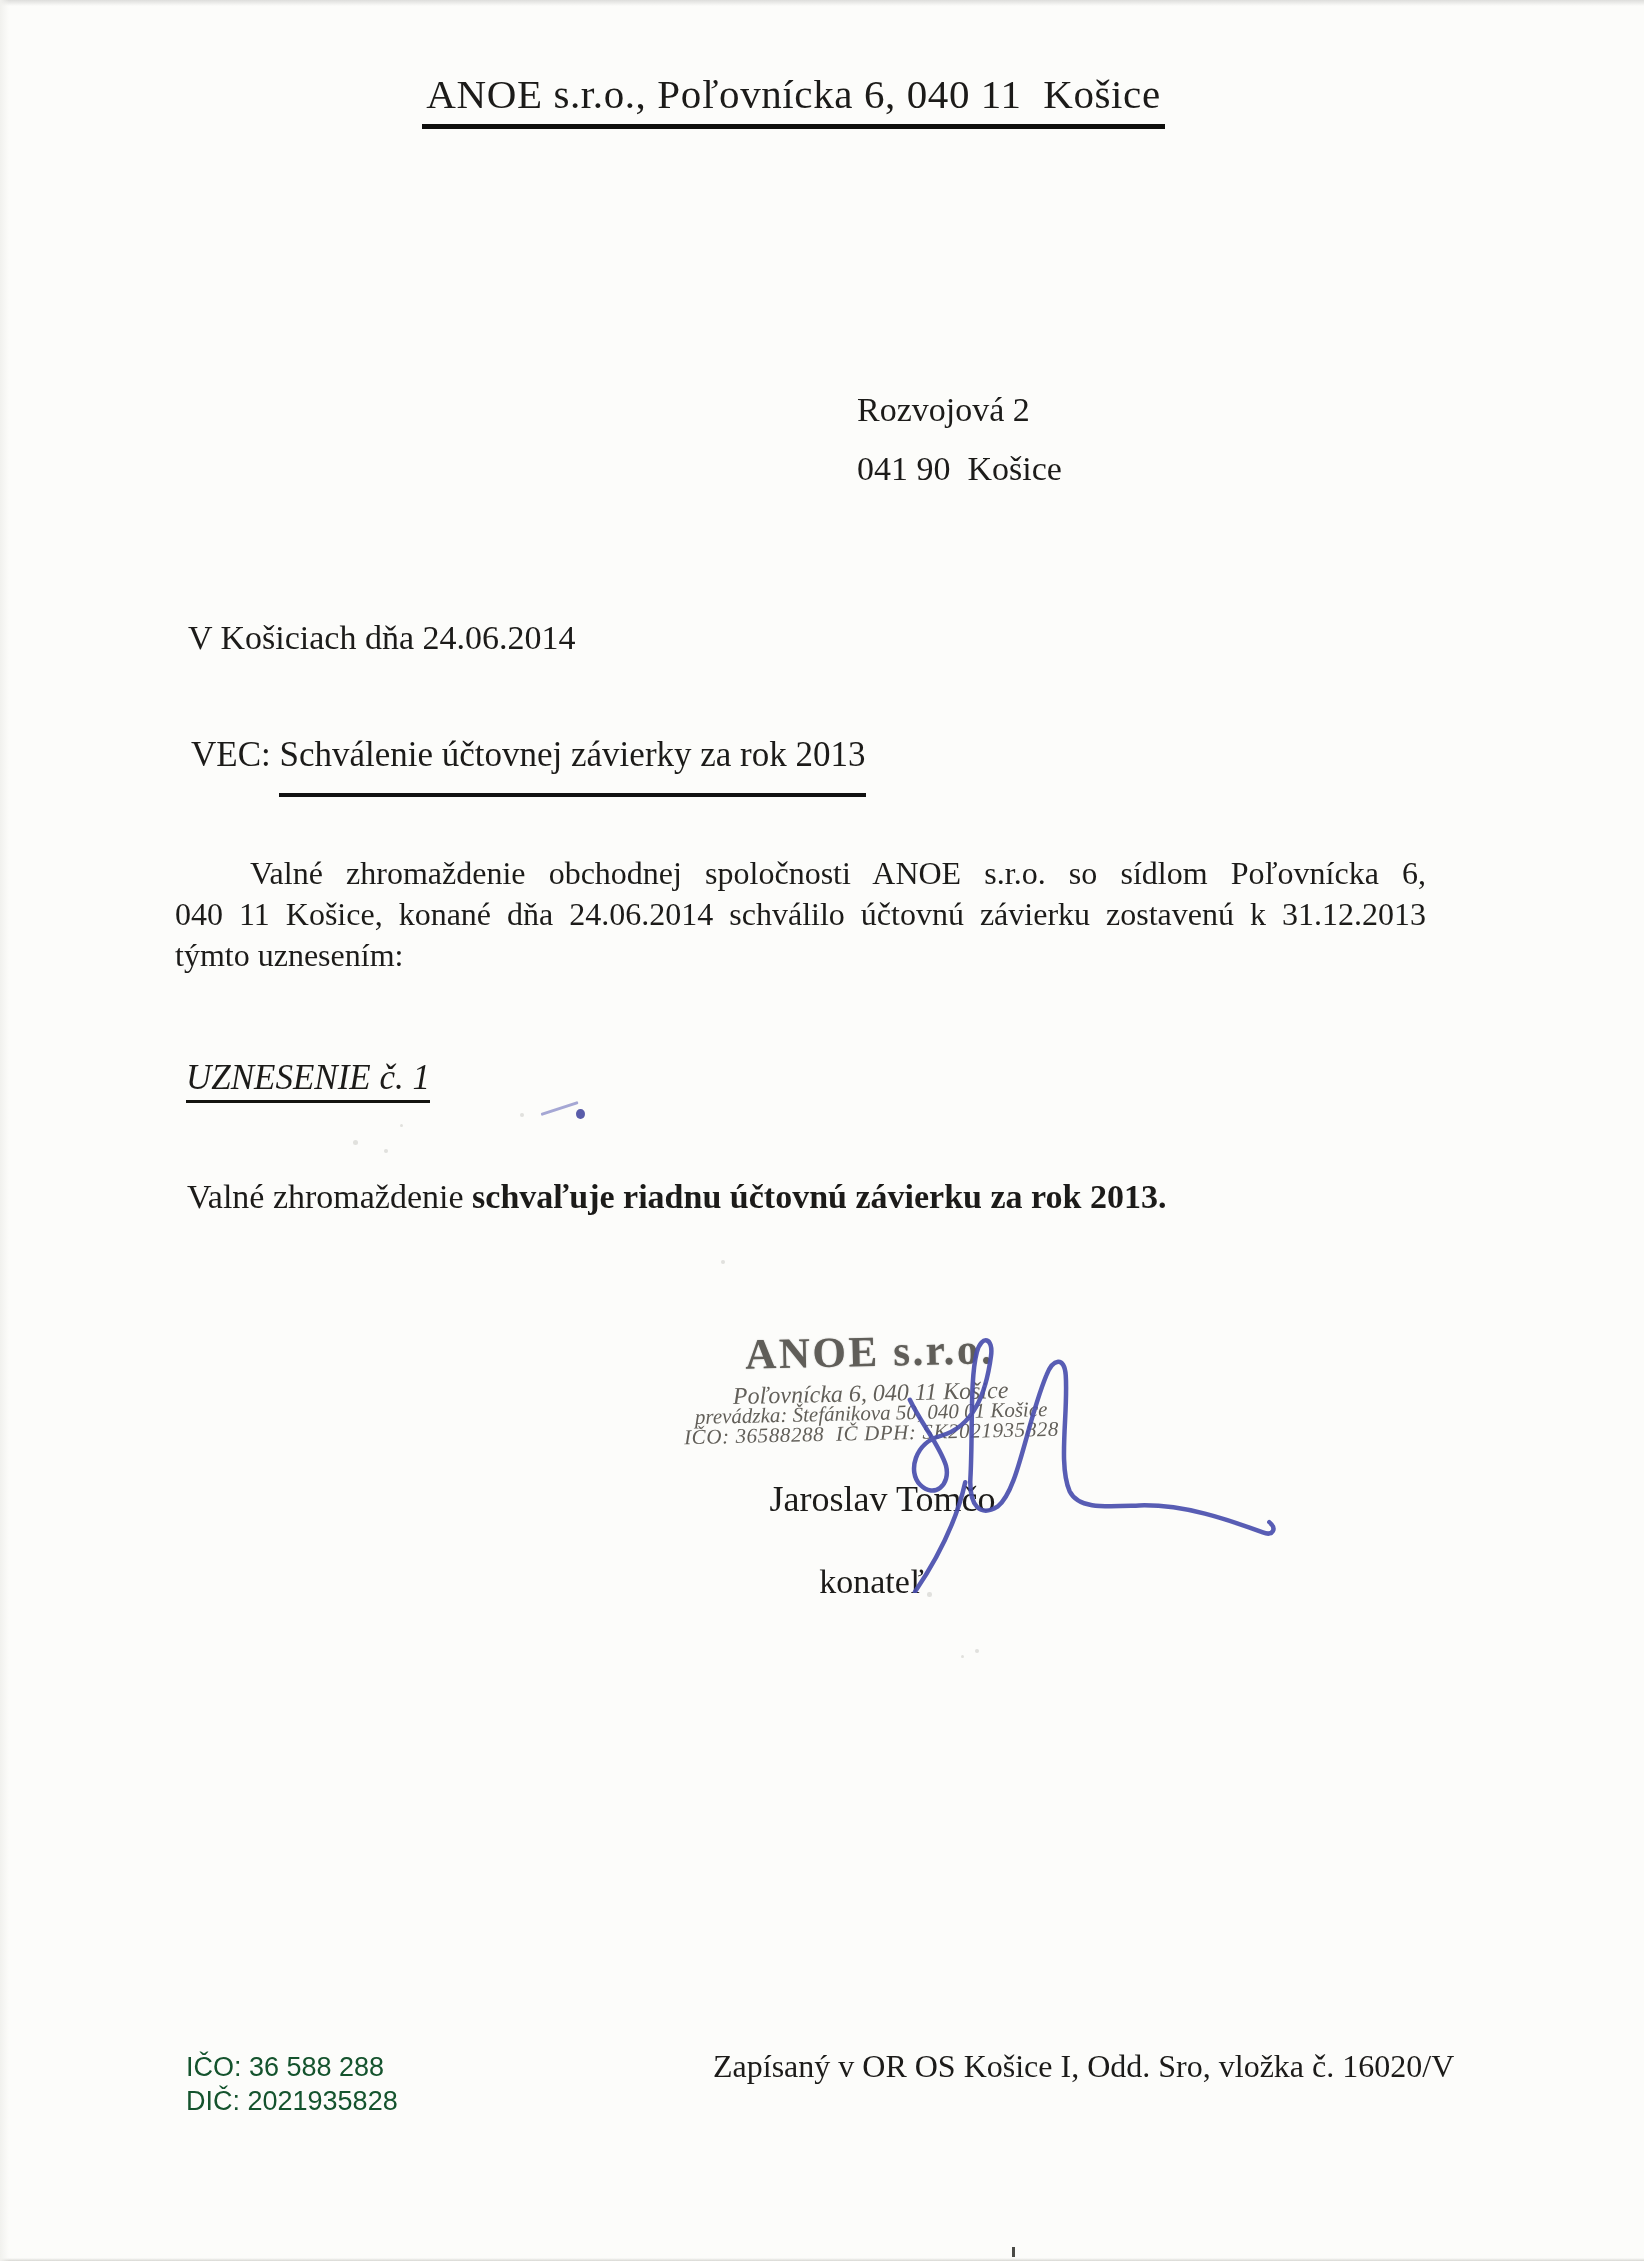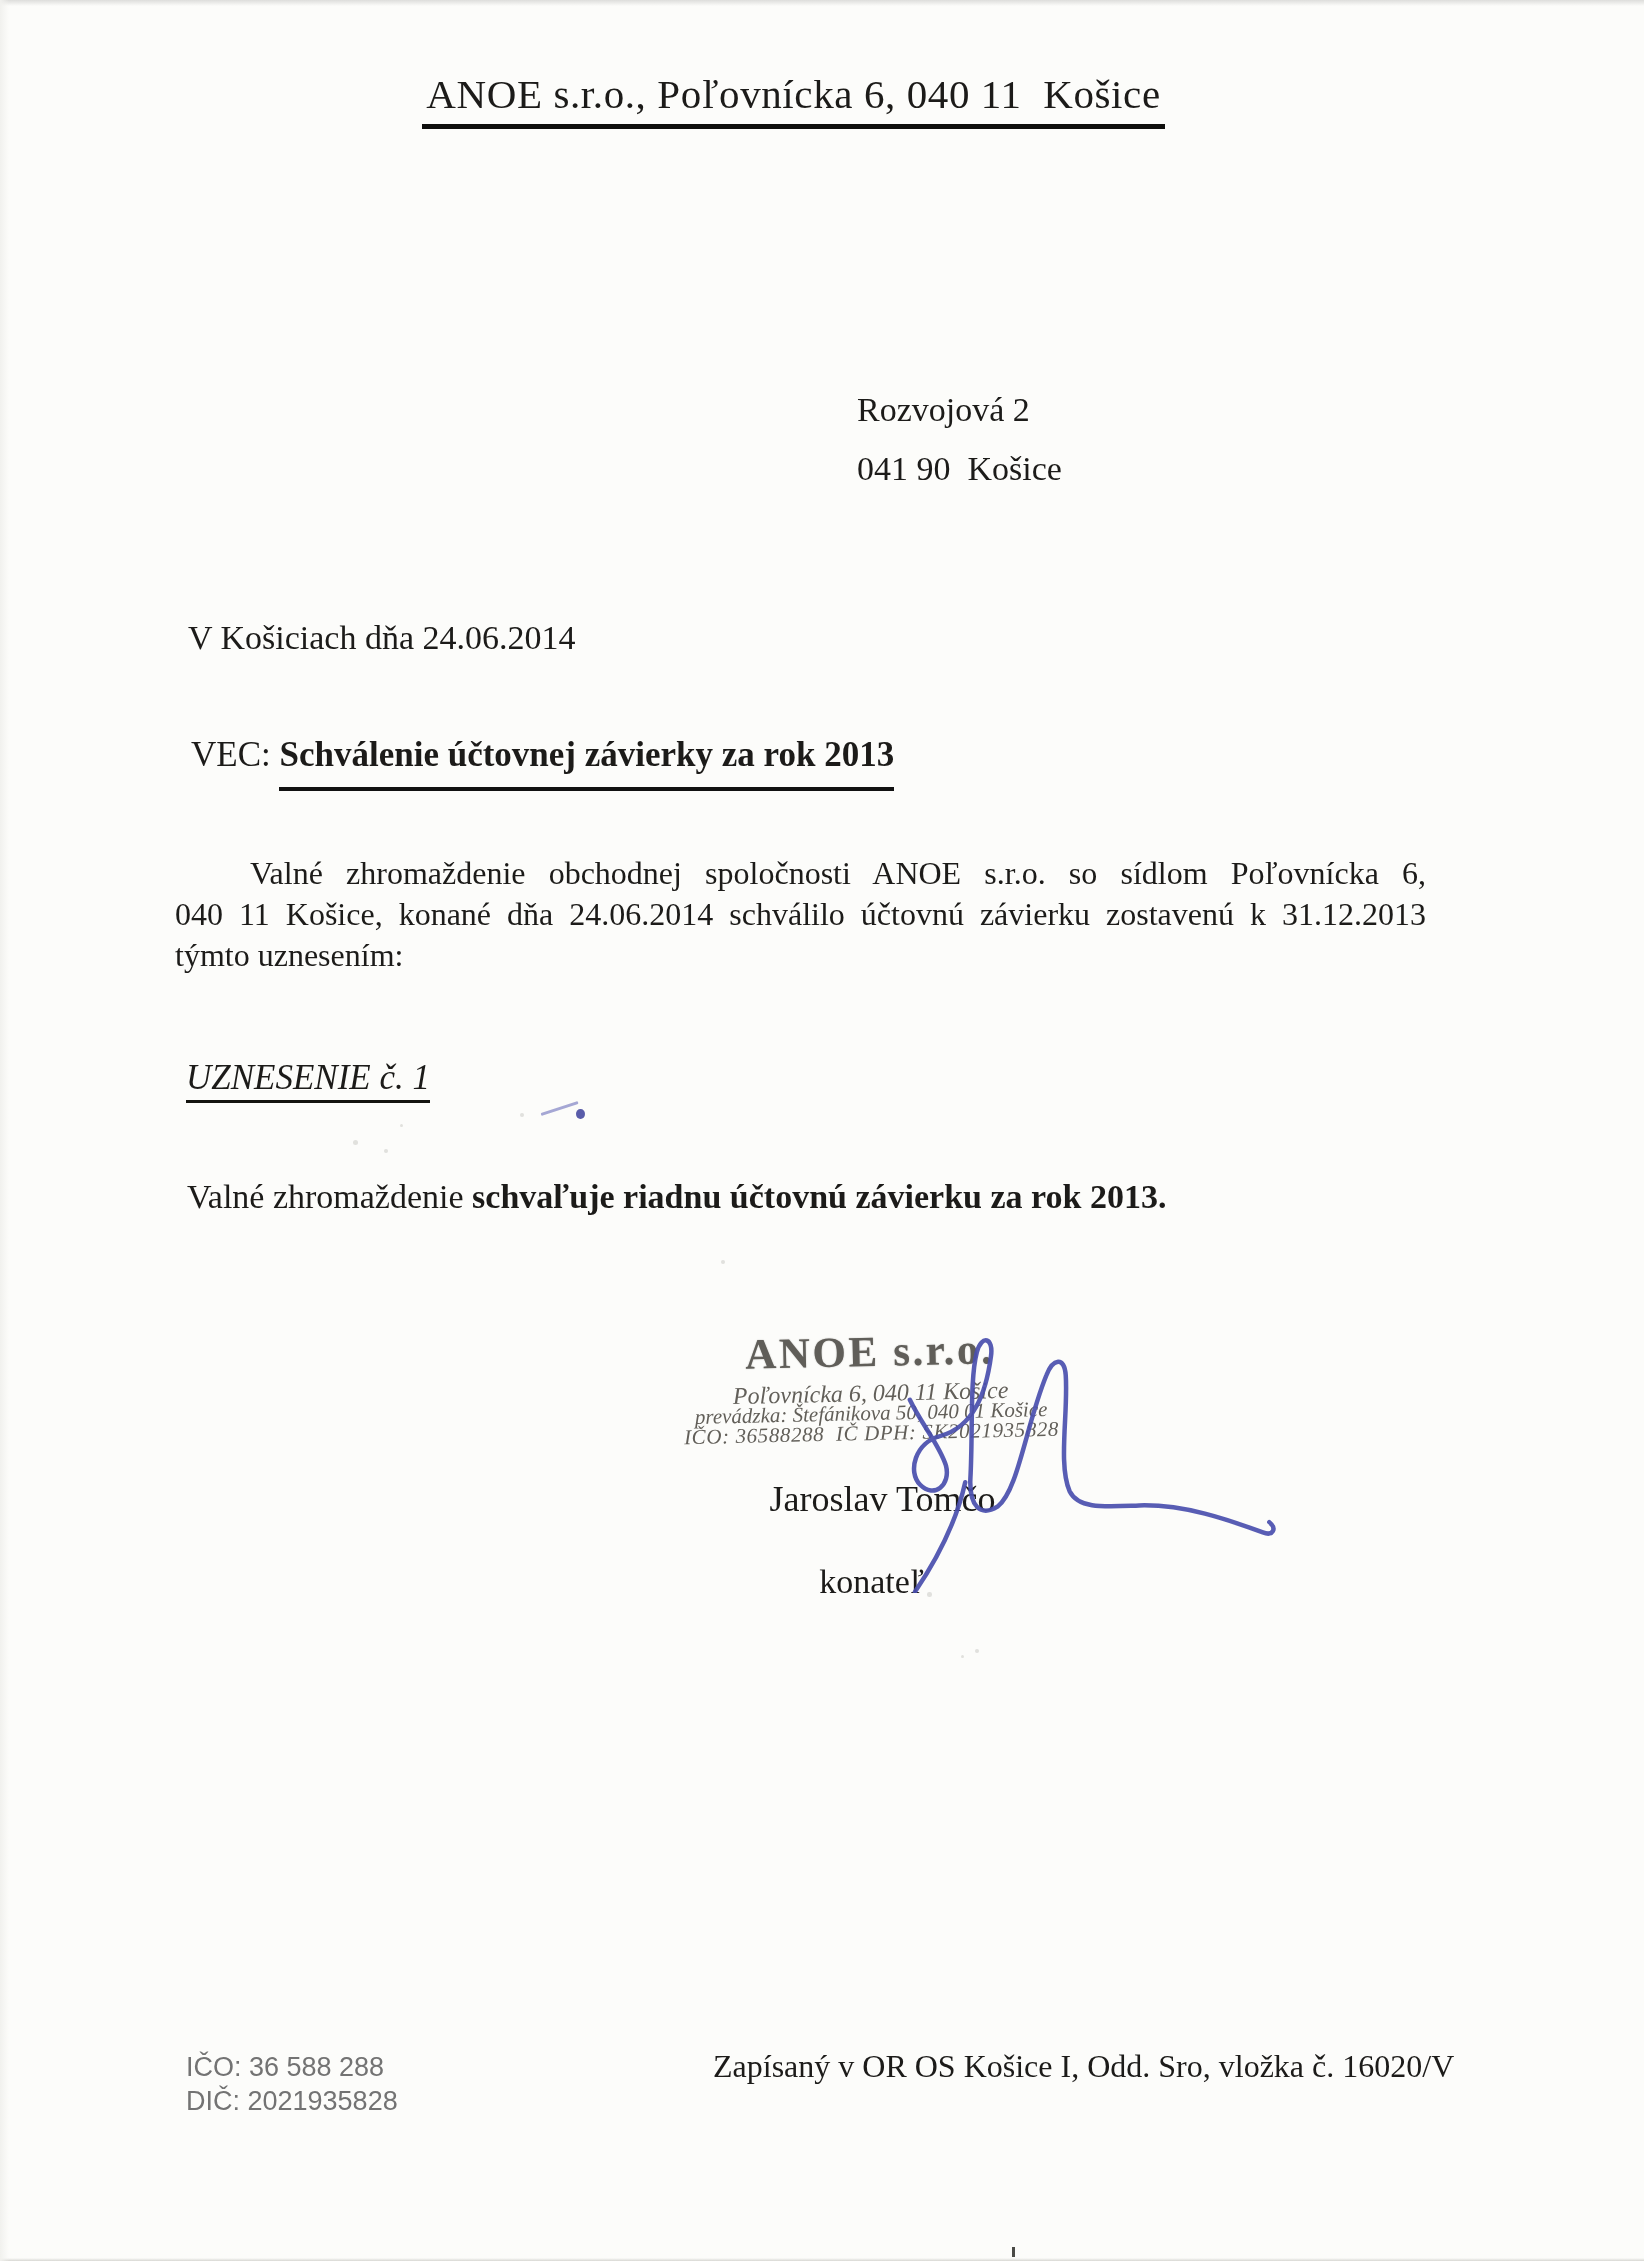--- a/index.html
+++ b/index.html
@@ -35,21 +35,21 @@
     border-bottom:5.2px solid #0f0f0d;
     white-space:pre;
   }
 
   .recipient{position:absolute;left:857px;top:391px;font-size:34px;}
   .recipient .line{height:59px;white-space:pre;}
 
   .dateline{position:absolute;left:188px;top:619px;font-size:34px;white-space:pre;}
 
   .subject{position:absolute;left:191px;top:735px;font-size:35px;white-space:pre;}
-  .subject .subj-text{font-weight:700;border-bottom:4.5px solid #111;padding-bottom:13px;}
+  .subject .subj-text{font-weight:400;border-bottom:4.5px solid #111;padding-bottom:19px;}
 
   .body-par{position:absolute;left:175px;top:853px;width:1251px;font-size:32px;}
   .body-par .p-line{height:41px;line-height:41px;text-align:justify;text-align-last:justify;white-space:normal;}
   .body-par .p-line.first{text-indent:75px;}
   .body-par .p-line.last{text-align:left;text-align-last:left;}
 
   .res-heading{position:absolute;left:186px;top:1058px;font-size:35px;}
   .res-heading span{border-bottom:3.2px solid #14140f;padding-bottom:2.6px;font-style:italic;}
 
   .resolution{position:absolute;left:187px;top:1178px;font-size:34px;white-space:pre;}
@@ -72,21 +72,21 @@
   .stamp .s-ids{font-size:21px;line-height:19.3px;letter-spacing:0.6px;}
 
   .sig-svg{position:absolute;left:813px;top:1316px;z-index:5;}
 
   .signer-name{position:absolute;left:689px;top:1478px;width:387px;text-align:center;
     font-size:36px;white-space:pre;}
   .signer-role{position:absolute;left:678px;top:1563px;width:387px;text-align:center;
     font-size:34px;white-space:pre;}
 
   .footer-left{position:absolute;left:186px;top:2050px;
-    font-family:"Liberation Sans", sans-serif;font-size:27px;line-height:34px;color:#737373;}
+    font-family:"Liberation Sans", sans-serif;font-size:27px;line-height:34px;color:#14532d;}
   .footer-left div{white-space:pre;}
   .footer-right{position:absolute;left:713px;top:2048px;font-size:32px;white-space:pre;}
 </style>
 </head>
 <body>
 
 <div class="page">
 
   <div class="scan-top-edge"></div>
   <div class="scan-bottom-edge"></div>

